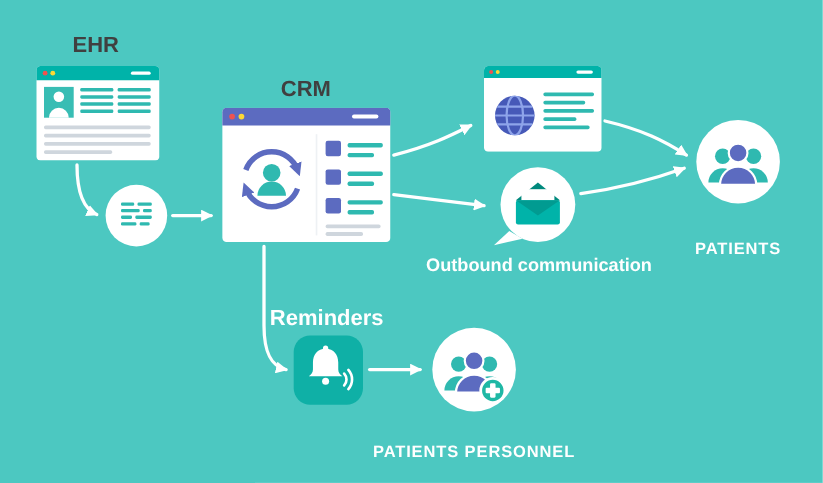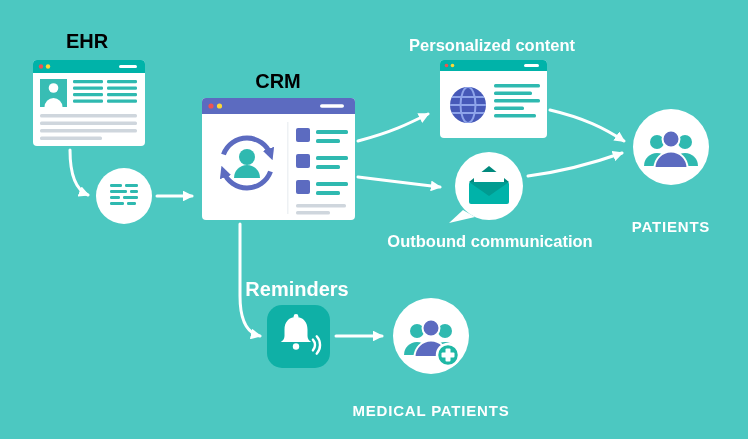--- a/index.html
+++ b/index.html
@@ -6,21 +6,21 @@
   .canvas{
     position:relative;width:748px;height:439px;overflow:hidden;
     background:#4cc8c1;
     font-family:"Liberation Sans",sans-serif;
   }
   .abs{position:absolute;}
   .label{
     position:absolute;transform:translateX(-50%);white-space:nowrap;
     font-family:"Liberation Sans",sans-serif;
   }
-  .dark{color:#000000;}
+  .dark{color:#404040;}
   .light{color:#ffffff;}
   .lbl-xl{font-size:20px;font-weight:bold;}
   .lbl-lg{font-size:16.5px;font-weight:bold;}
   .lbl-md{font-size:15px;font-weight:bold;letter-spacing:0.8px;margin-top:16px;}
   .lbl-sm{font-size:20px;font-weight:600;}
   .disc{position:absolute;background:#ffffff;border-radius:50%;}
   .bell-tile{
     position:absolute;left:267px;top:305px;width:63px;height:63px;
     background:#0fb0a6;border-radius:15px;
   }
@@ -126,21 +126,20 @@
       <rect x="114" y="58" width="32" height="4" rx="1.6" fill="#2fb9b0"></rect>
       <rect x="114" y="67" width="24" height="4" rx="1.6" fill="#2fb9b0"></rect>
       <rect x="94" y="82" width="14" height="14" rx="2" fill="#5c6bc0"></rect>
       <rect x="114" y="84" width="32" height="4" rx="1.6" fill="#2fb9b0"></rect>
       <rect x="114" y="93" width="24" height="4" rx="1.6" fill="#2fb9b0"></rect>
       <rect x="94" y="106" width="50" height="3.6" rx="1.6" fill="#cfd6dd"></rect>
       <rect x="94" y="113" width="34" height="3.6" rx="1.6" fill="#cfd6dd"></rect>
     </g>
   </svg>
 
-  <div class="label light lbl-lg" style="left:492px;top:36px;">Personalized content</div>
   <svg class="abs" style="left:440px;top:60px;" width="107" height="78" viewBox="0 0 107 78">
     <rect width="107" height="78" rx="4" fill="#ffffff"></rect>
     <path d="M4 0 h99 a4 4 0 0 1 4 4 v7 H0 V4 a4 4 0 0 1 4 -4 z" fill="#00b3a9"></path>
     <g>
       <circle cx="6.5" cy="5.5" r="1.8" fill="#ef5350"></circle>
       <circle cx="12.5" cy="5.5" r="1.8" fill="#fdd835"></circle>
       <rect x="84" y="4" width="15" height="3" rx="1.5" fill="#ffffff"></rect>
     </g>
     <g>
       <defs>
@@ -220,15 +219,15 @@
         <circle cx="38" cy="30" r="8.5"></circle>
         <path d="M21.5 59 a16.5 16.5 0 0 1 33 0 z"></path>
       </g>
       <g>
         <circle cx="55" cy="57" r="11" fill="#1fb8a5" stroke="#ffffff" stroke-width="2.5"></circle>
         <rect x="48.5" y="54.5" width="13" height="5" rx="1" fill="#ffffff"></rect>
         <rect x="52.5" y="50.5" width="5" height="13" rx="1" fill="#ffffff"></rect>
       </g>
     </svg>
   </div>
-  <div class="label light lbl-md" style="left:431px;top:386px;">MEDICAL PATIENTS</div>
+  <div class="label light lbl-md" style="left:431px;top:386px;">PATIENTS PERSONNEL</div>
 
 </div>
 
 </body></html>

